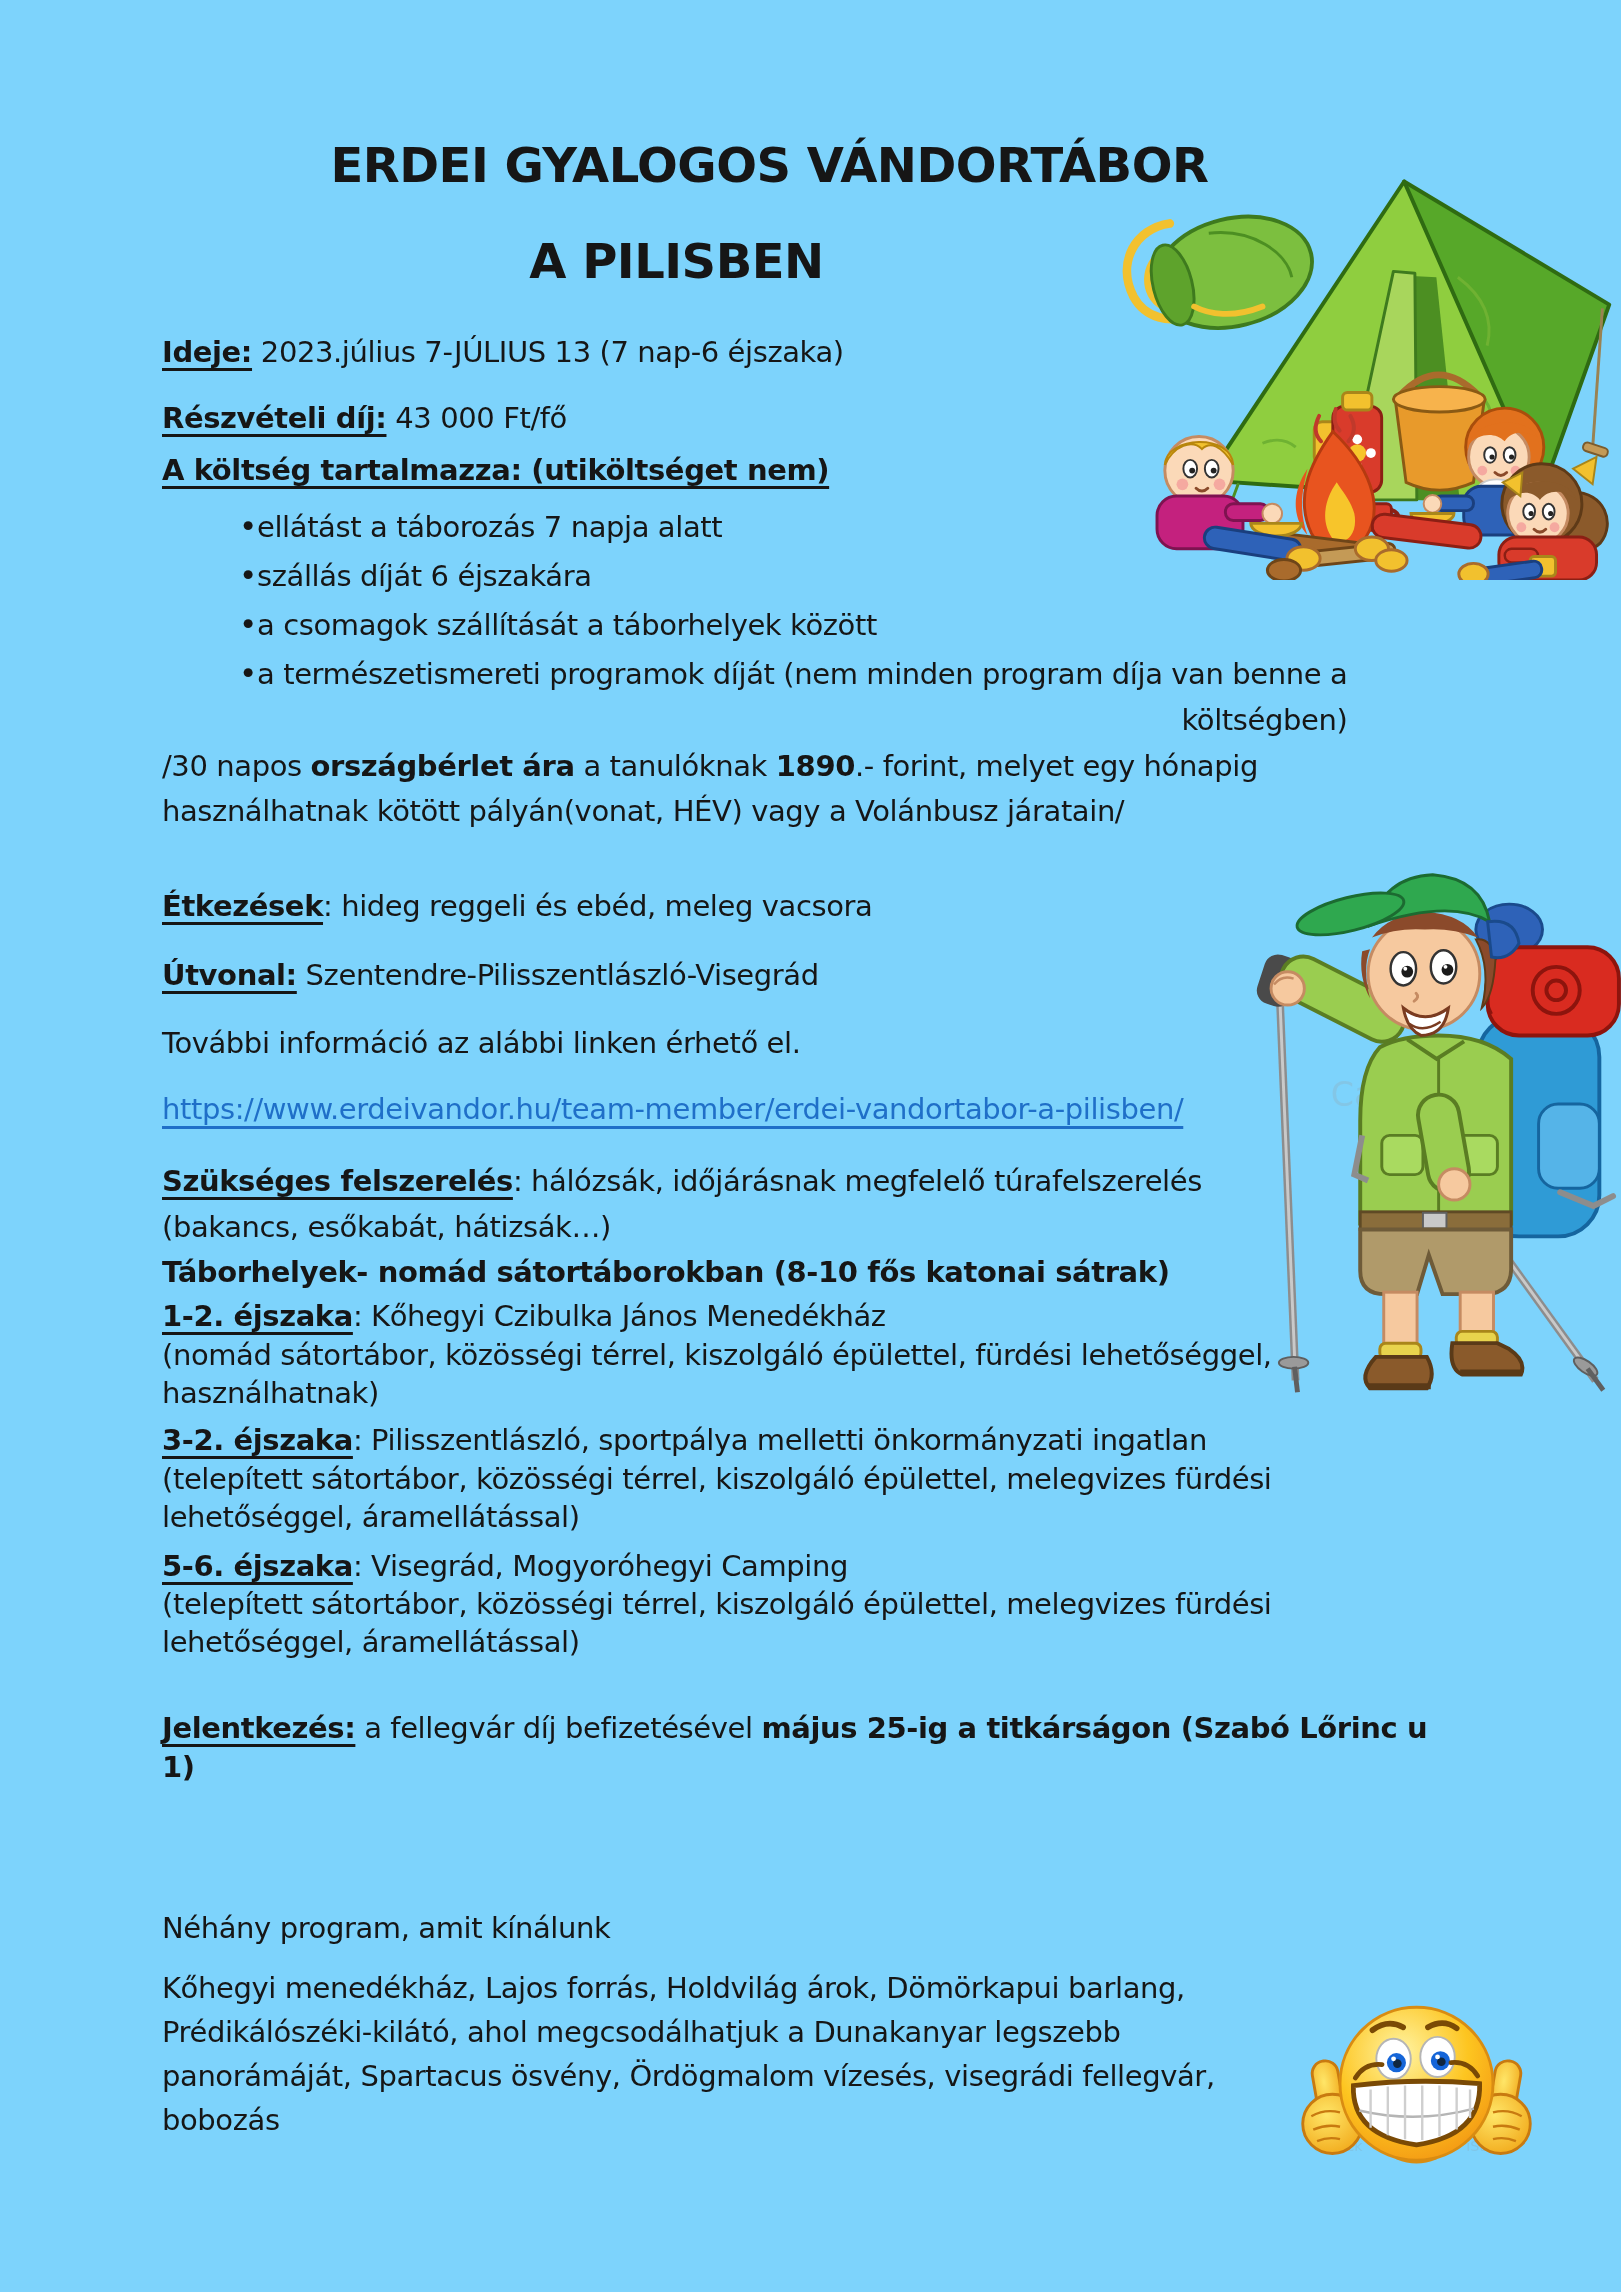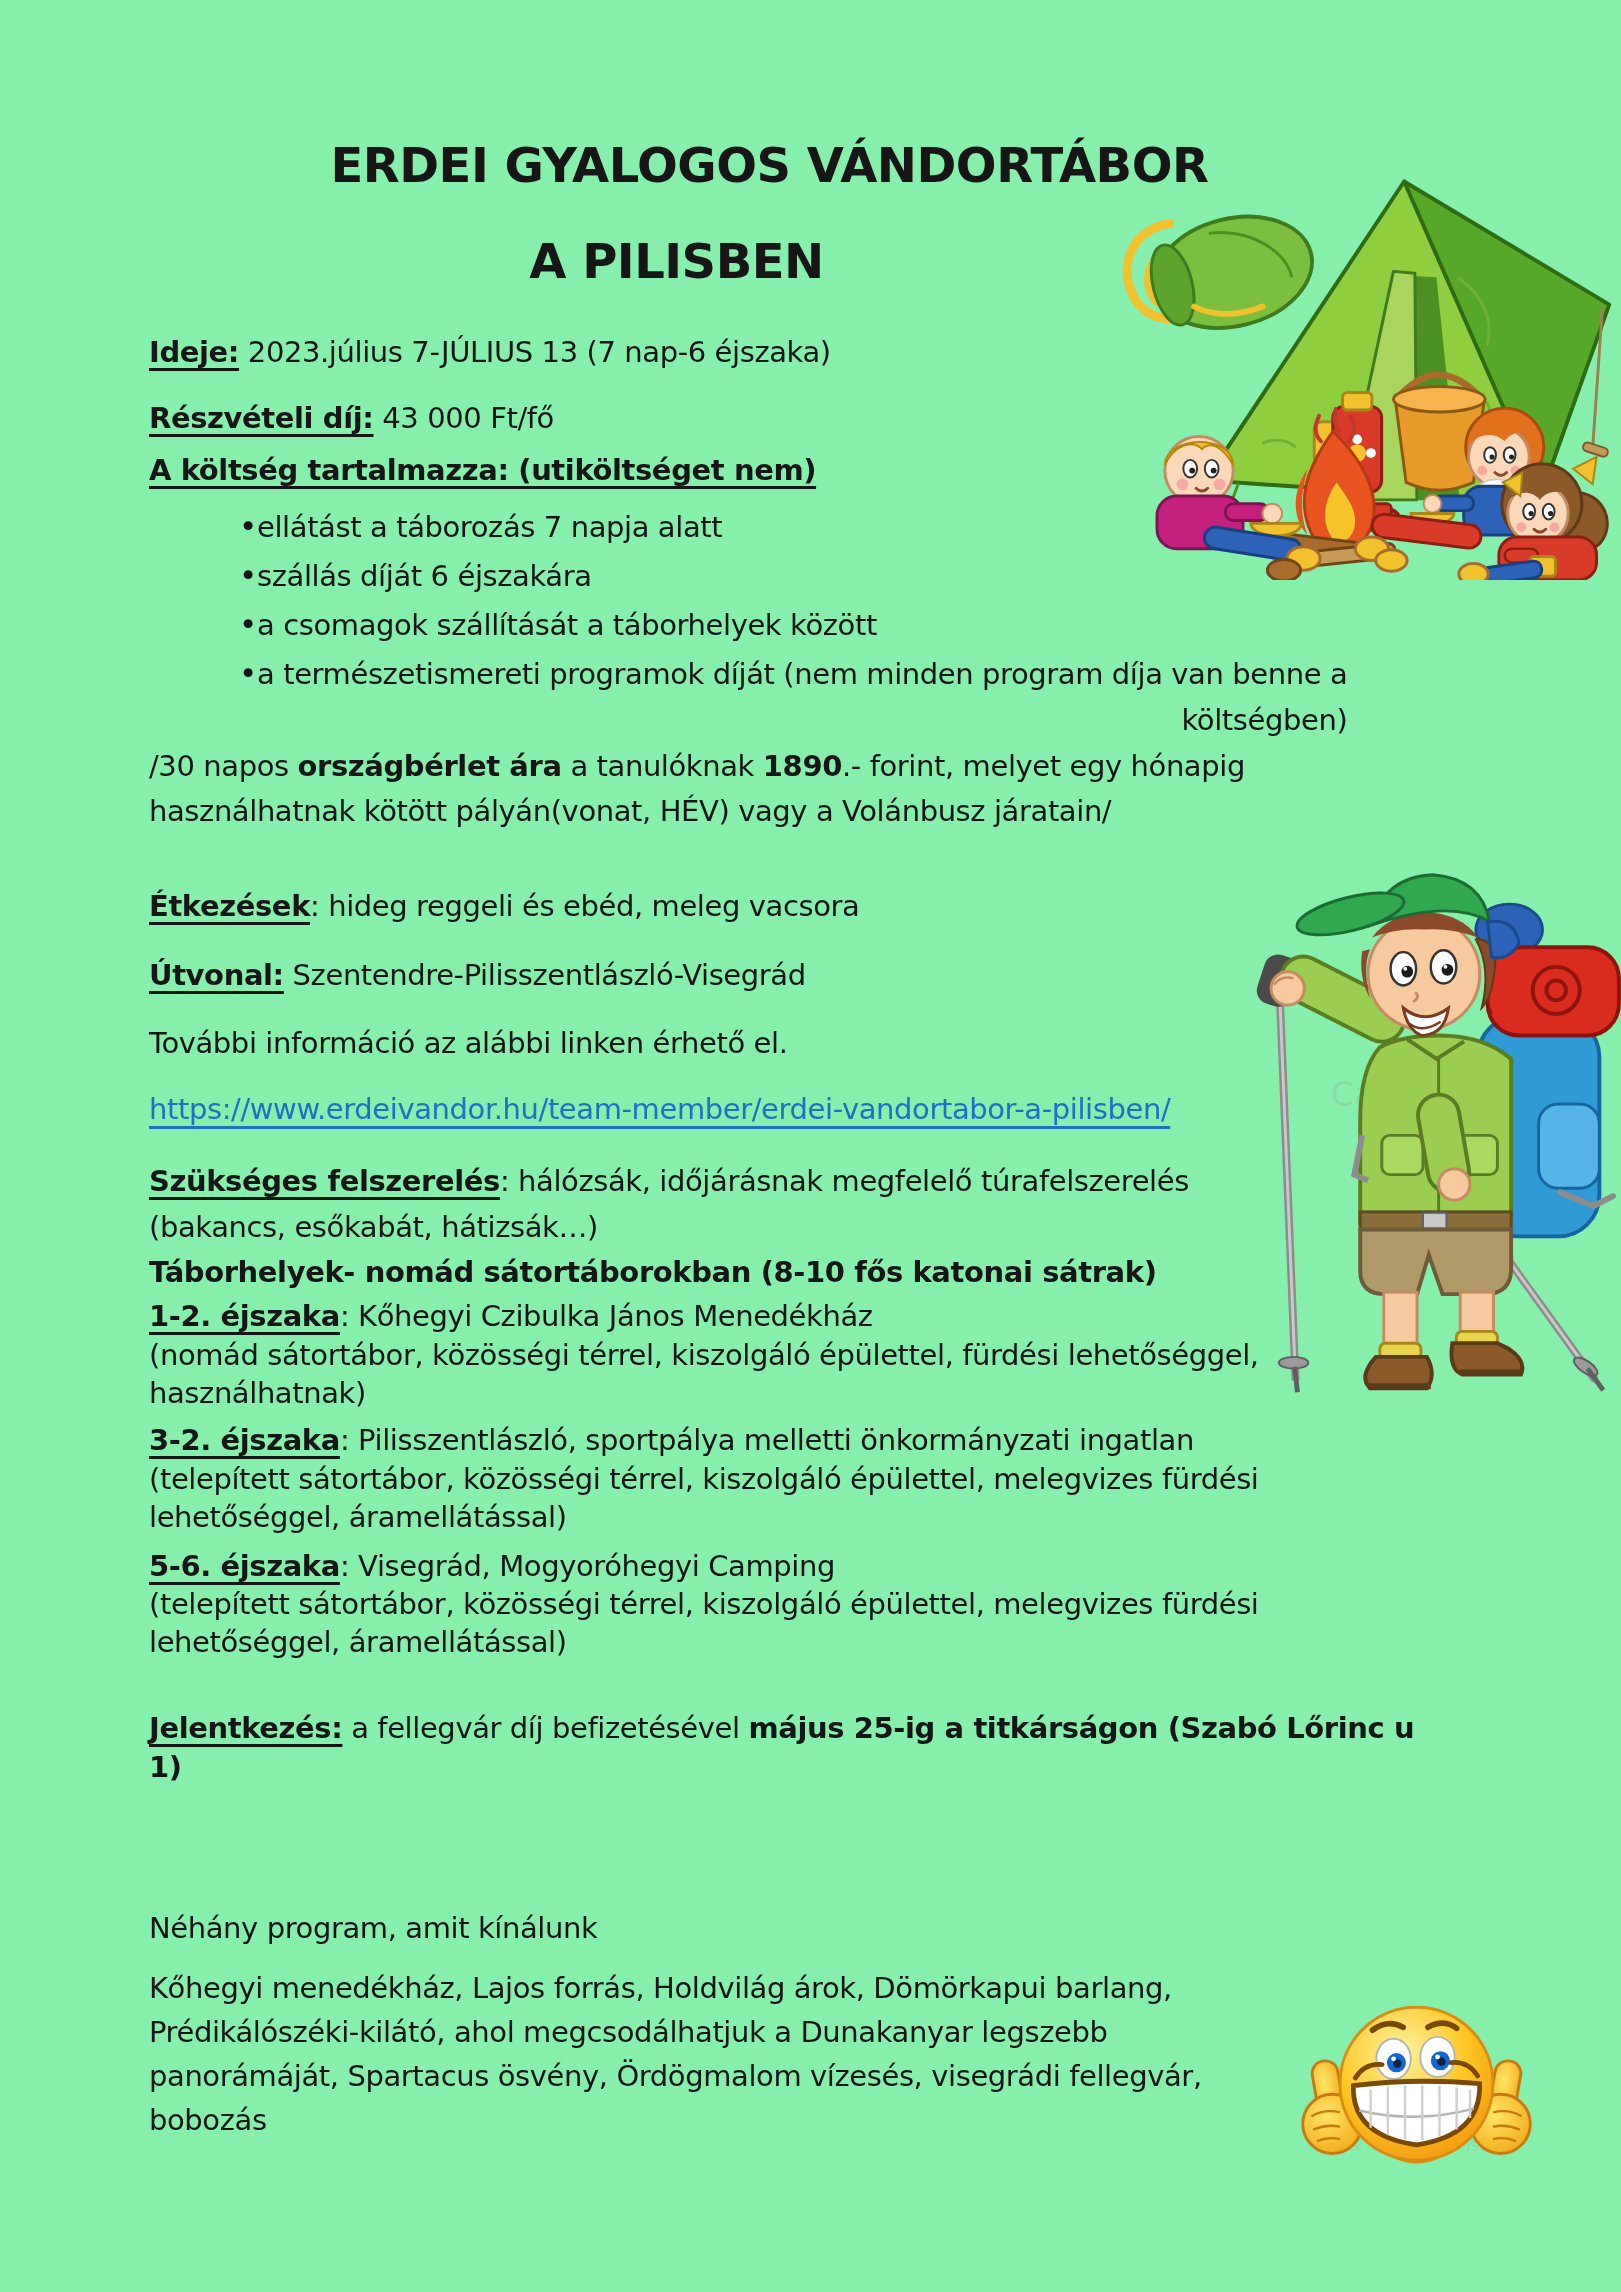--- a/index.html
+++ b/index.html
@@ -1,20 +1,20 @@
 <!DOCTYPE html>
 <html><head>
 <meta charset="utf-8">
 <style>
   html,body{margin:0;padding:0;background:#e8e8e8;}
   #page{
-    position:relative;width:1621px;height:2293px;background:#86efac;
+    position:relative;width:1621px;height:2293px;background:#7dd3fc;
     overflow:hidden;font-family:"DejaVu Sans",sans-serif;color:#161616;
   }
-  .line{position:absolute;left:149px;font-size:29px;letter-spacing:-0.4px;
+  .line{position:absolute;left:162px;font-size:29px;letter-spacing:-0.4px;
         white-space:nowrap;line-height:46px;z-index:2;}
   .b{font-weight:bold;}
   .u{text-decoration:underline;text-decoration-thickness:2.9px;text-underline-offset:5.9px;}
   .title{position:absolute;left:0;width:1539px;text-align:center;font-weight:bold;
          font-size:48px;letter-spacing:-0.5px;white-space:nowrap;z-index:2;}
   #title1{top:137px;}
   #title2{top:233px;transform:translateX(-93px);}
   
   #ideje{top:329px}
   #dij{top:395px}

